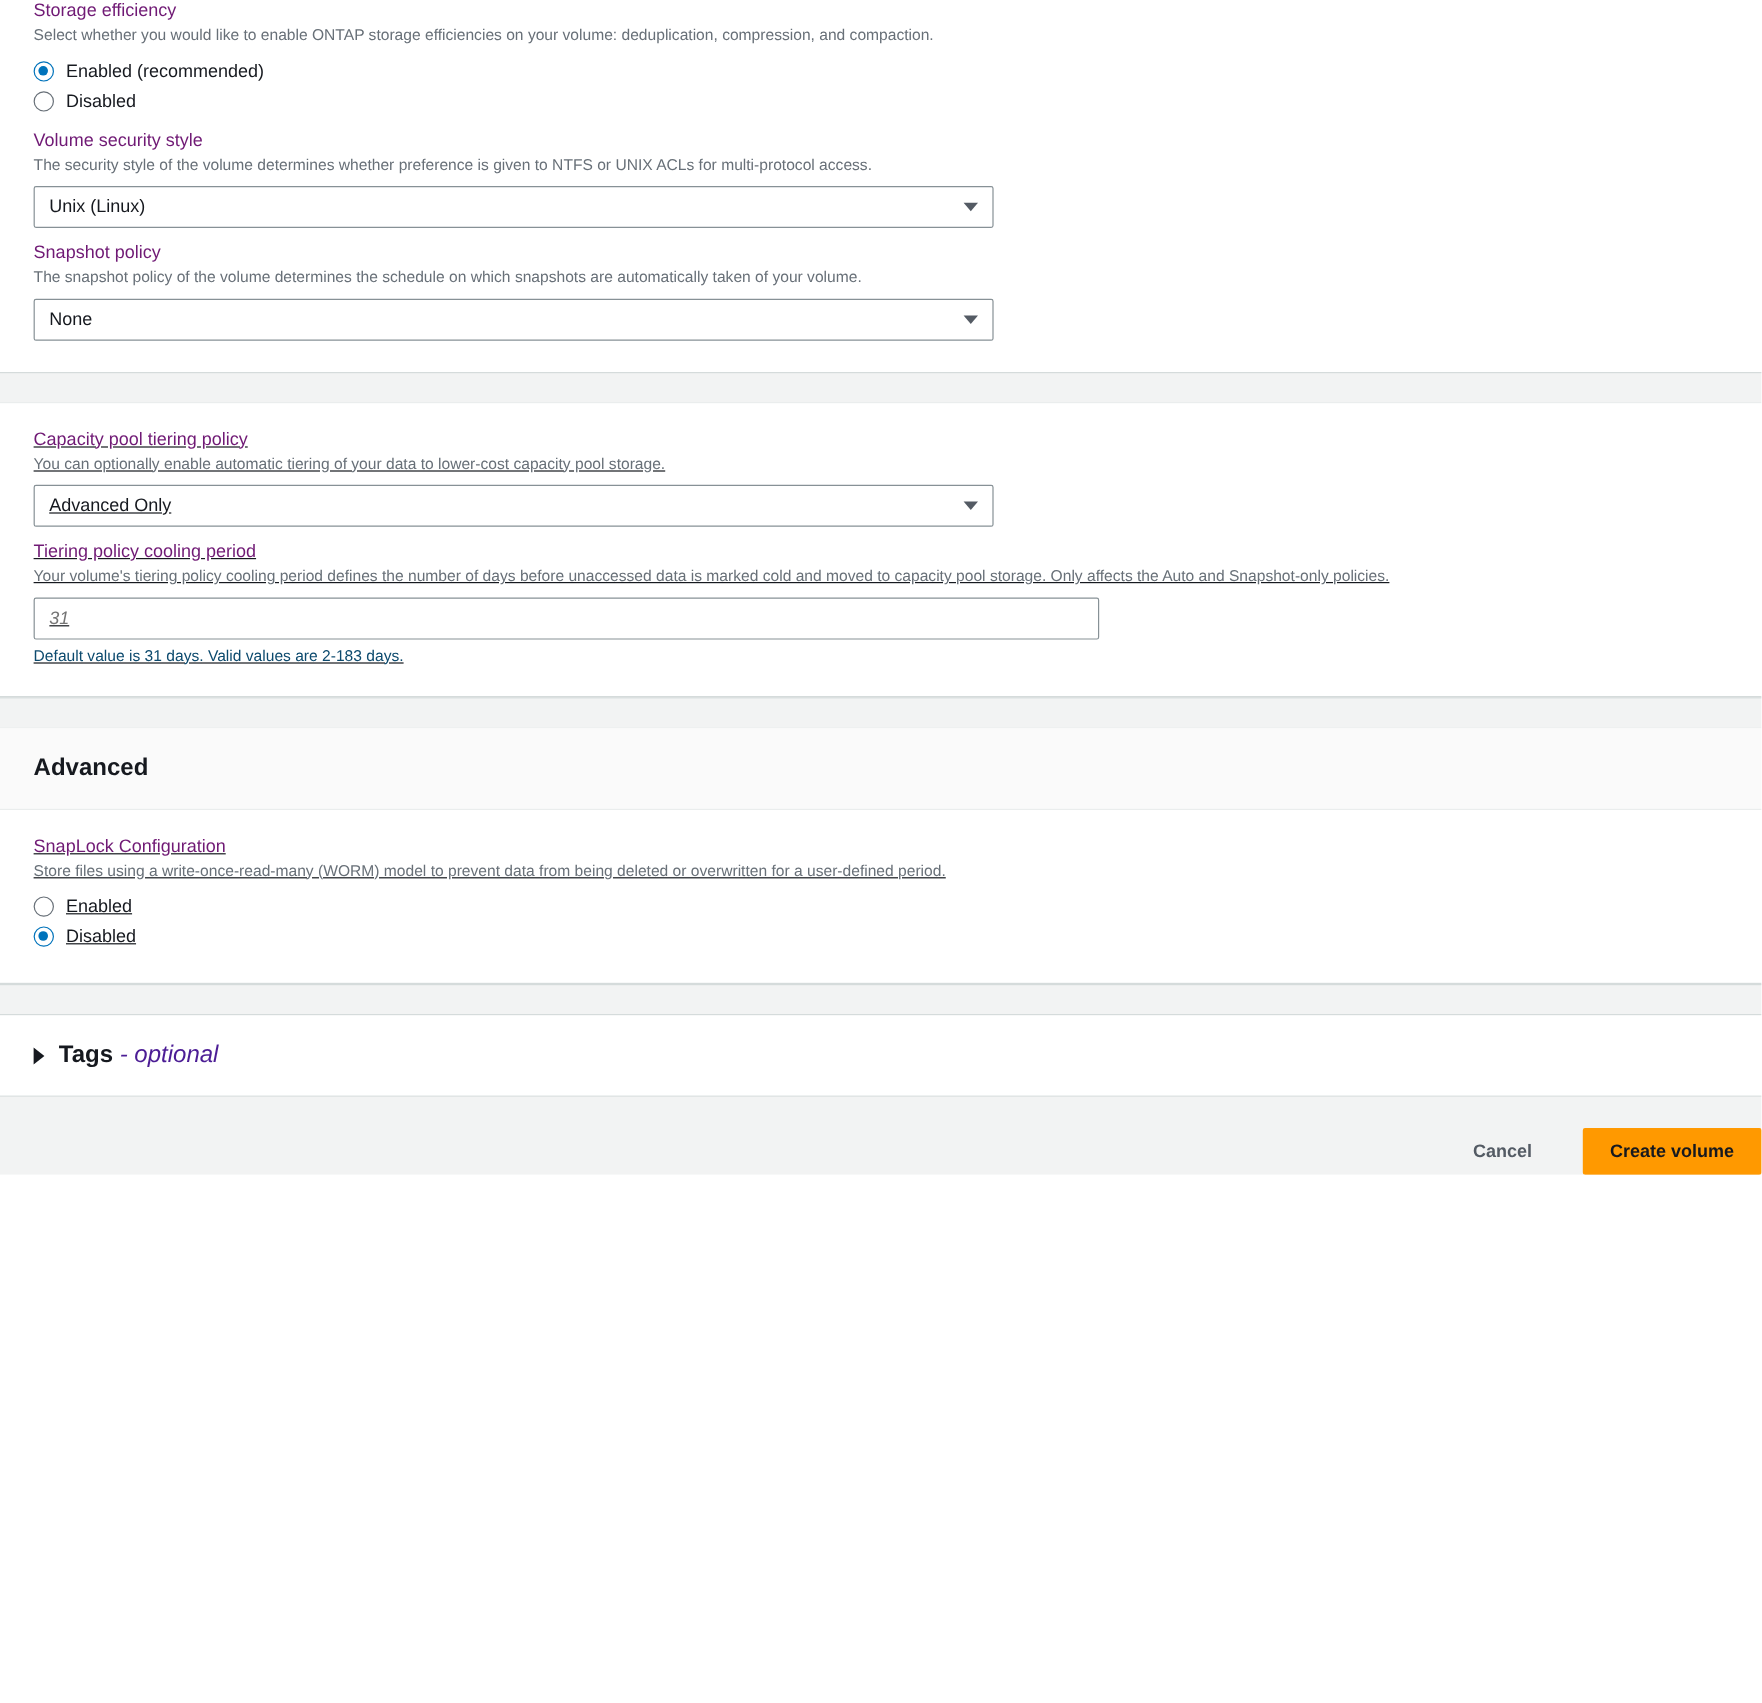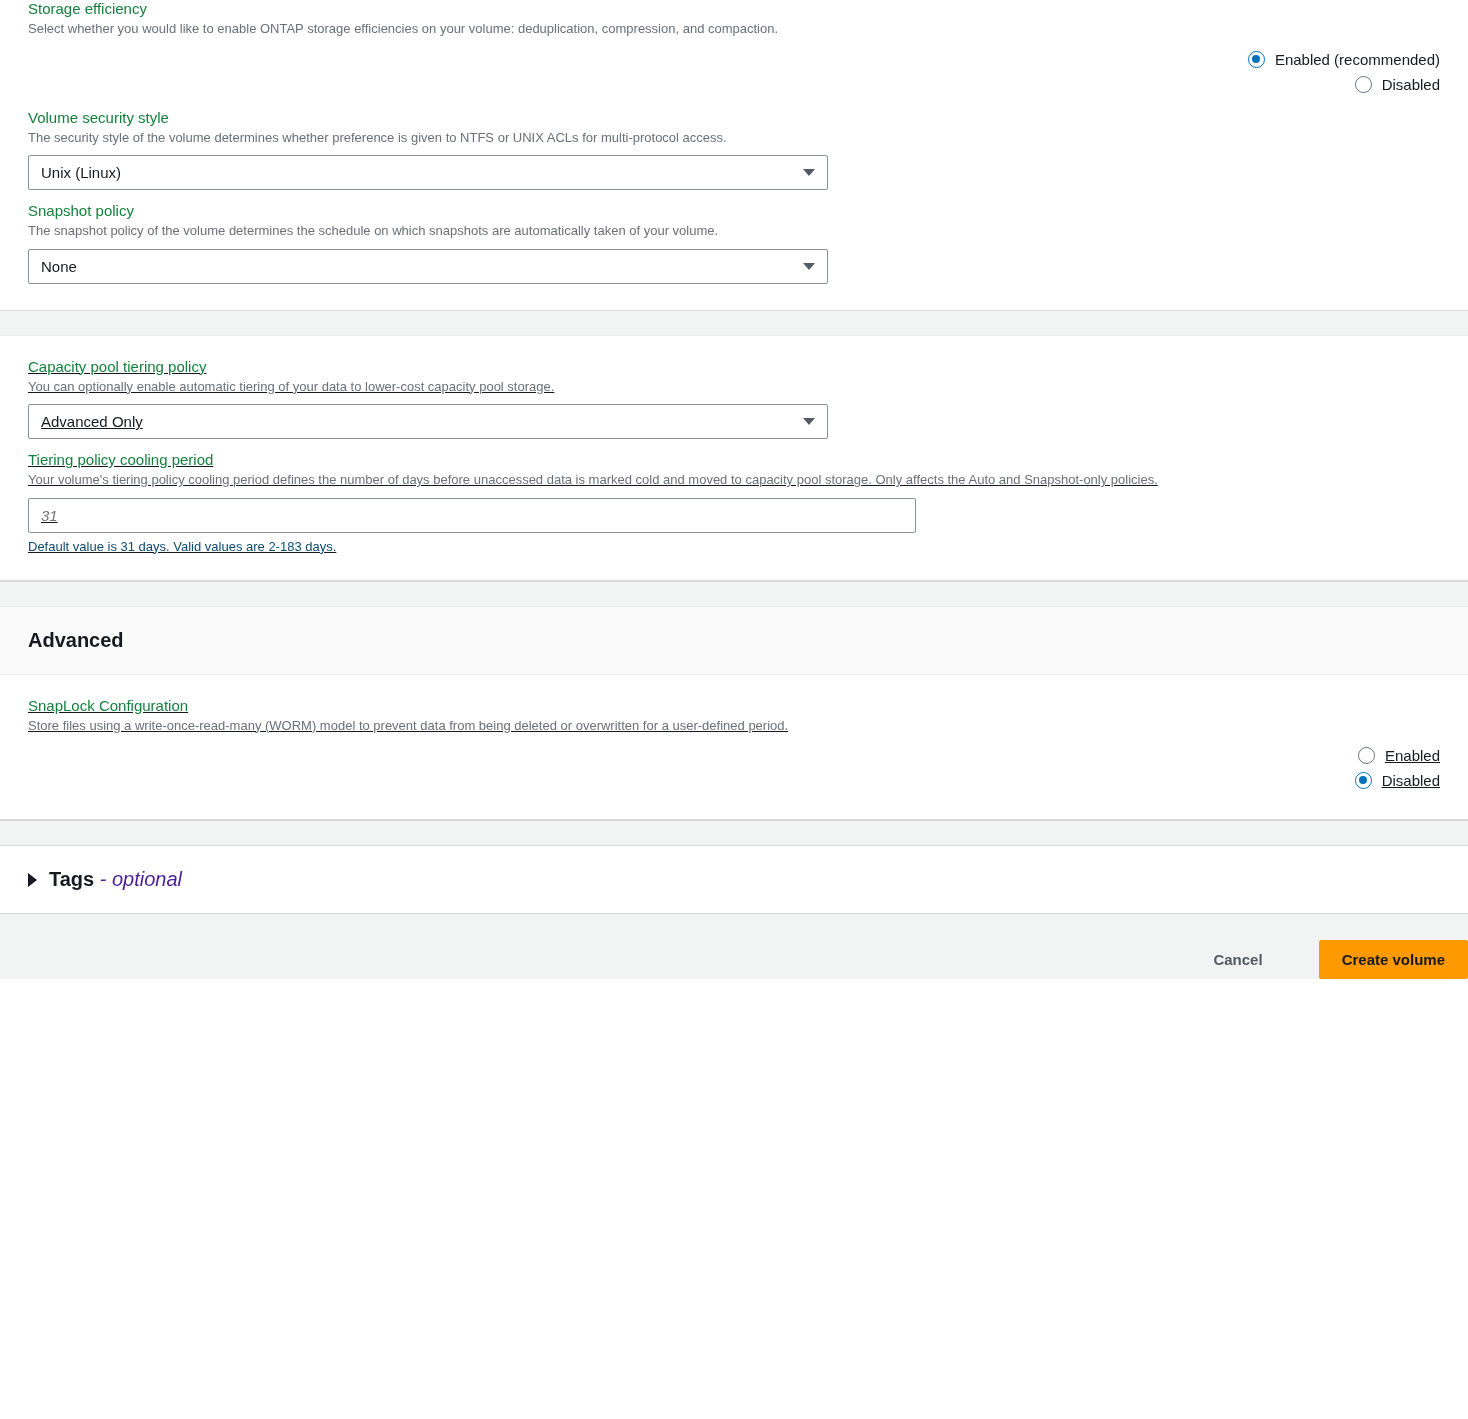--- a/index.html
+++ b/index.html
@@ -31,41 +31,40 @@
     color: #16191f;
   }
   .panel-body {
     padding: 22px 28px 26px 28px;
     text-decoration: underline;
   }
   .field { margin-bottom: 12px; }
   .field:last-child { margin-bottom: 0; }
   .field-label {
     font-size: 15px;
-    color: #15803d;
+    color: #701a75;
     margin-bottom: 2px;
   }
   .field-desc {
     font-size: 13px;
     color: #687078;
     margin-bottom: 8px;
     line-height: 1.5;
   }
   .field-hint {
     font-size: 13px;
     color: #0c4a6e;
     margin-top: 6px;
   }
   .radio-row {
     display: flex;
     align-items: center;
     gap: 10px;
     padding: 4px 0;
     cursor: pointer;
-    justify-content: flex-end;
   }
   .radio {
     width: 17px; height: 17px;
     border: 1.5px solid #687078;
     border-radius: 50%;
     position: relative;
     flex-shrink: 0;
   }
   .radio.selected {
     border-color: #0073bb;
@@ -137,21 +136,21 @@
   .expander-suffix {
     font-size: 20px;
     font-weight: 400;
     font-style: italic;
     color: #4c1d95;
   }
   .footer {
     display: flex;
     justify-content: flex-end;
     align-items: center;
-    gap: 34px;
+    gap: 20px;
     padding: 26px 0 0 0;
     background: #f2f3f3;
   }
   .btn {
     padding: 10px 22px;
     font-size: 15px;
     font-weight: 700;
     border-radius: 2px;
     cursor: pointer;
     border: none;

